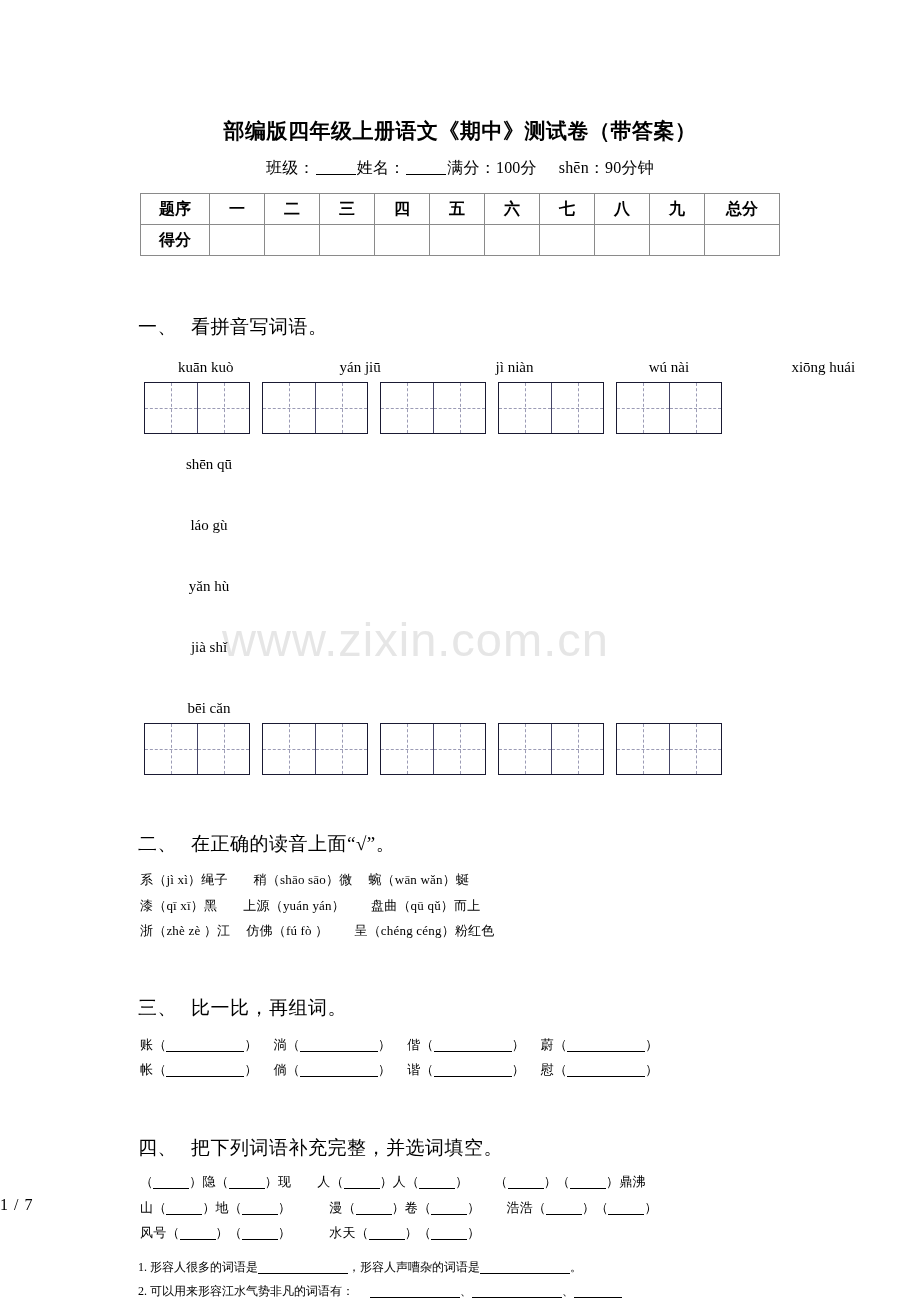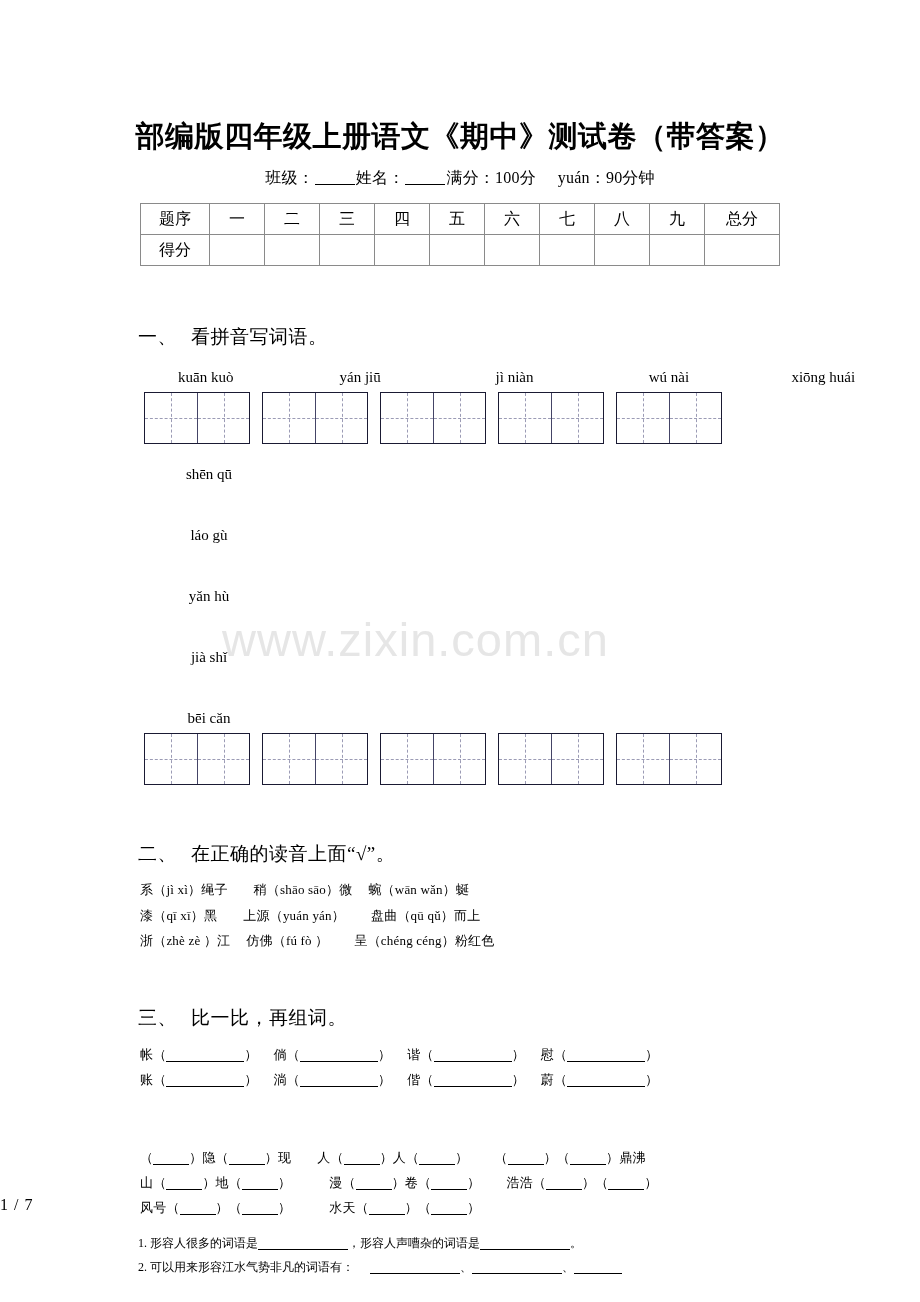--- a/index.html
+++ b/index.html
@@ -36,21 +36,21 @@
   }
   .content {
     position: relative;
     z-index: 2;
     padding: 0;
   }
 
   
   .doc-title {
     text-align: center;
-    font-size: 29px;
+    font-size: 21px;
     font-weight: bold;
     letter-spacing: 0.5px;
     margin: 0;
     padding-top: 118px;
     line-height: 1.25;
   }
   .doc-subtitle {
     text-align: center;
     font-size: 16px;
     margin: 0;
@@ -64,20 +64,21 @@
     vertical-align: -2px;
     margin: 0 1px;
   }
   .sub-gap { display: inline-block; width: 22px; }
 
   
   .score-table-wrap {
     margin-top: 14px;
     display: flex;
     justify-content: center;
+    font-weight: bold;
   }
   table.score-table {
     border-collapse: collapse;
     table-layout: fixed;
     width: 628px;
   }
   table.score-table td {
     border: 1px solid #8a8a8a;
     height: 30px;
     text-align: center;
@@ -210,21 +211,21 @@
 
 <div class="page">
 
   <div class="watermark">www.zixin.com.cn</div>
 
   <div class="content">
 
     <h1 class="doc-title">部编版四年级上册语文《期中》测试卷（带答案）</h1>
 
     <p class="doc-subtitle">
-      <span>班级：</span><span class="sub-blank"></span><span>姓名：</span><span class="sub-blank"></span><span>满分：100分</span><span class="sub-gap"></span><span>yuán：90分钟</span>
+      <span>班级：</span><span class="sub-blank"></span><span>姓名：</span><span class="sub-blank"></span><span>满分：100分</span><span class="sub-gap"></span><span>shēn：90分钟</span>
     </p>
 
     <div class="score-table-wrap">
       <table class="score-table">
         <tbody>
           <tr>
             <td class="label-col">题序</td>
             <td class="num-col">一</td>
             <td class="num-col">二</td>
             <td class="num-col">三</td>
@@ -339,29 +340,32 @@
       </div>
     </div>
 
     <div class="section sec3">
       <p class="section-title">
         <span class="sec-num">三、</span><span>比一比，再组词。</span>
       </p>
 
       <div class="lines-block">
         <p class="item-line">
+          <span>账</span>（<span class="blank-u bu-78"></span>）<span class="gap-s"></span><span>淌</span>（<span class="blank-u bu-78"></span>）<span class="gap-s"></span><span>偕</span>（<span class="blank-u bu-78"></span>）<span class="gap-s"></span><span>蔚</span>（<span class="blank-u bu-78"></span>）
+        </p>
+        <p class="item-line">
           <span>帐</span>（<span class="blank-u bu-78"></span>）<span class="gap-s"></span><span>倘</span>（<span class="blank-u bu-78"></span>）<span class="gap-s"></span><span>谐</span>（<span class="blank-u bu-78"></span>）<span class="gap-s"></span><span>慰</span>（<span class="blank-u bu-78"></span>）
         </p>
-        <p class="item-line">
-          <span>账</span>（<span class="blank-u bu-78"></span>）<span class="gap-s"></span><span>淌</span>（<span class="blank-u bu-78"></span>）<span class="gap-s"></span><span>偕</span>（<span class="blank-u bu-78"></span>）<span class="gap-s"></span><span>蔚</span>（<span class="blank-u bu-78"></span>）
-        </p>
       </div>
     </div>
 
     <div class="section sec4">
+      <p class="section-title">
+        <span class="sec-num">四、</span><span>把下列词语补充完整，并选词填空。</span>
+      </p>
 
       <div class="lines-block tight">
         <p class="item-line">
           <span>（</span><span class="blank-u bu-36"></span><span>）隐（</span><span class="blank-u bu-36"></span><span>）现</span><span class="gap-m"></span><span>人（</span><span class="blank-u bu-36"></span><span>）人（</span><span class="blank-u bu-36"></span><span>）</span><span class="gap-m"></span><span>（</span><span class="blank-u bu-36"></span><span>）（</span><span class="blank-u bu-36"></span><span>）鼎沸</span>
         </p>
         <p class="item-line">
           <span>山（</span><span class="blank-u bu-36"></span><span>）地（</span><span class="blank-u bu-36"></span><span>）</span><span class="gap-l"></span><span>漫（</span><span class="blank-u bu-36"></span><span>）卷（</span><span class="blank-u bu-36"></span><span>）</span><span class="gap-m"></span><span>浩浩（</span><span class="blank-u bu-36"></span><span>）（</span><span class="blank-u bu-36"></span><span>）</span>
         </p>
         <p class="item-line">
           <span>风号（</span><span class="blank-u bu-36"></span><span>）（</span><span class="blank-u bu-36"></span><span>）</span><span class="gap-l"></span><span>水天（</span><span class="blank-u bu-36"></span><span>）（</span><span class="blank-u bu-36"></span><span>）</span>

